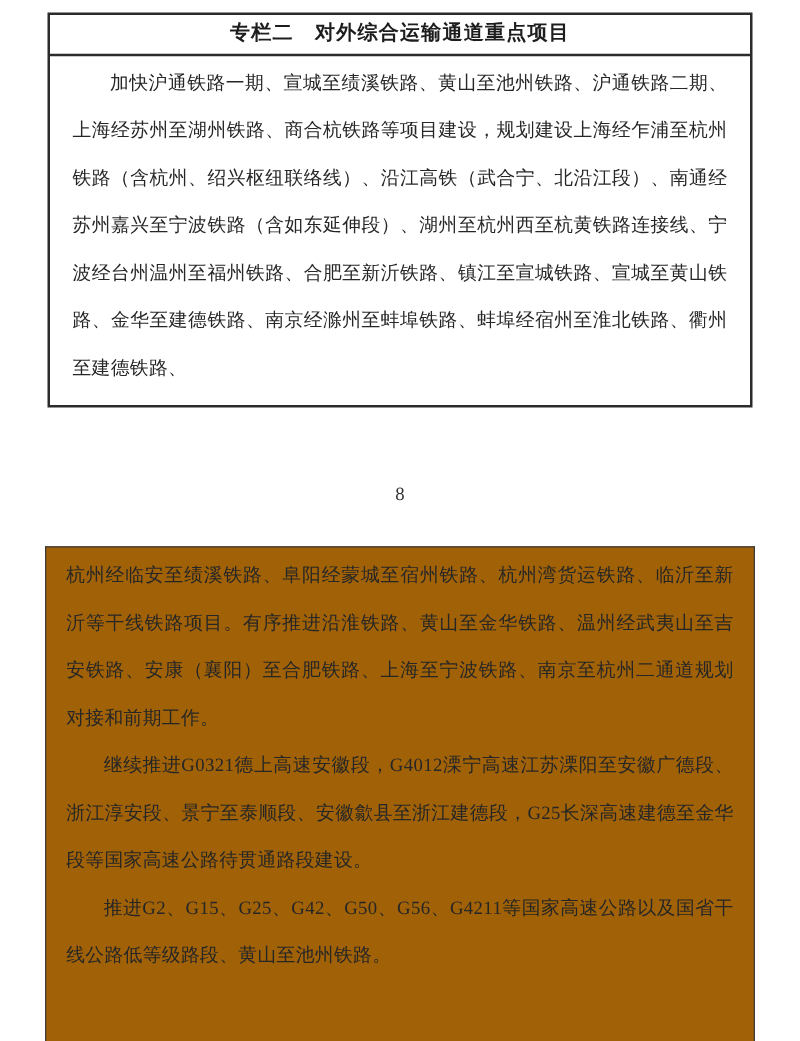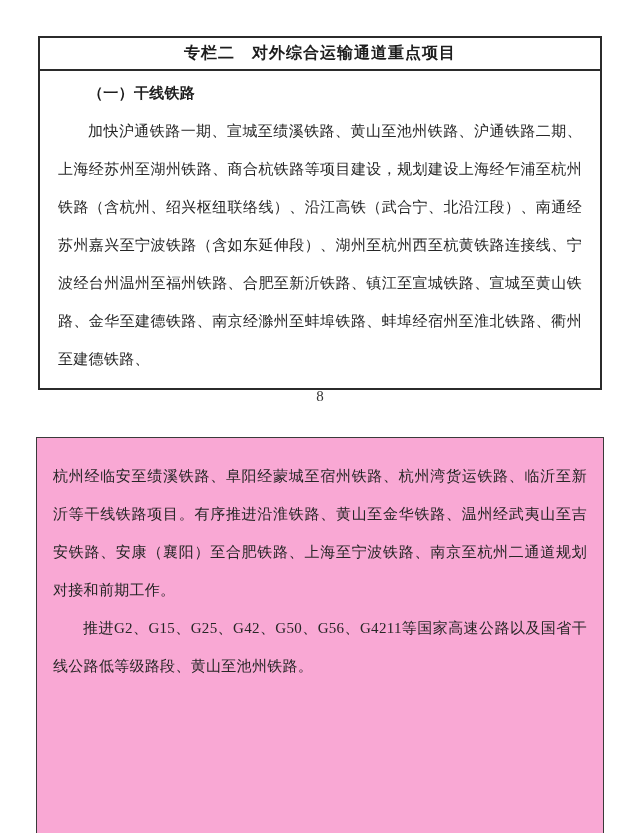--- a/index.html
+++ b/index.html
@@ -14,21 +14,21 @@
     overflow: hidden;
   }
   .doc-page {
     position: absolute;
     inset: 0;
     background: #ffffff;
   }
   .callout-box {
     position: absolute;
     left: 38px;
-    top: 36px;
+    top: 10px;
     width: 564px;
     border: 2px solid #2b2b2b;
     background: #ffffff;
   }
   .callout-title {
     font-size: 16px;
     font-weight: bold;
     text-align: center;
     line-height: 20px;
     padding: 5px 0 6px 0;
@@ -59,38 +59,38 @@
     color: #333333;
   }
   .callout-box-cont {
     position: absolute;
     left: 36px;
     top: 437px;
     width: 568px;
     height: 396px;
     border: 1.5px solid #3a3a3a;
     border-bottom: 0;
-    background: #f9a8d4;
-    padding: 19px 16px 0 16px;
+    background: #a16207;
+    padding: 4px 16px 0 16px;
     overflow: hidden;
   }
 </style>
 </head>
 <body>
 
 <div class="doc-page">
 
   <div class="callout-box">
     <div class="callout-title">专栏二　对外综合运输通道重点项目</div>
     <div class="callout-body">
-      <p class="body-text indent bold">（一）干线铁路</p>
       <p class="body-text indent">加快沪通铁路一期、宣城至绩溪铁路、黄山至池州铁路、沪通铁路二期、上海经苏州至湖州铁路、商合杭铁路等项目建设，规划建设上海经乍浦至杭州铁路（含杭州、绍兴枢纽联络线）、沿江高铁（武合宁、北沿江段）、南通经苏州嘉兴至宁波铁路（含如东延伸段）、湖州至杭州西至杭黄铁路连接线、宁波经台州温州至福州铁路、合肥至新沂铁路、镇江至宣城铁路、宣城至黄山铁路、金华至建德铁路、南京经滁州至蚌埠铁路、蚌埠经宿州至淮北铁路、衢州至建德铁路、</p>
     </div>
   </div>
 
   <div class="page-num">8</div>
 
   <div class="callout-box-cont">
     <p class="body-text">杭州经临安至绩溪铁路、阜阳经蒙城至宿州铁路、杭州湾货运铁路、临沂至新沂等干线铁路项目。有序推进沿淮铁路、黄山至金华铁路、温州经武夷山至吉安铁路、安康（襄阳）至合肥铁路、上海至宁波铁路、南京至杭州二通道规划对接和前期工作。</p>
+    <p class="body-text indent">继续推进G0321德上高速安徽段，G4012溧宁高速江苏溧阳至安徽广德段、浙江淳安段、景宁至泰顺段、安徽歙县至浙江建德段，G25长深高速建德至金华段等国家高速公路待贯通路段建设。</p>
     <p class="body-text indent">推进G2、G15、G25、G42、G50、G56、G4211等国家高速公路以及国省干线公路低等级路段、黄山至池州铁路。</p>
   </div>
 
 </div>
 
 </body></html>

